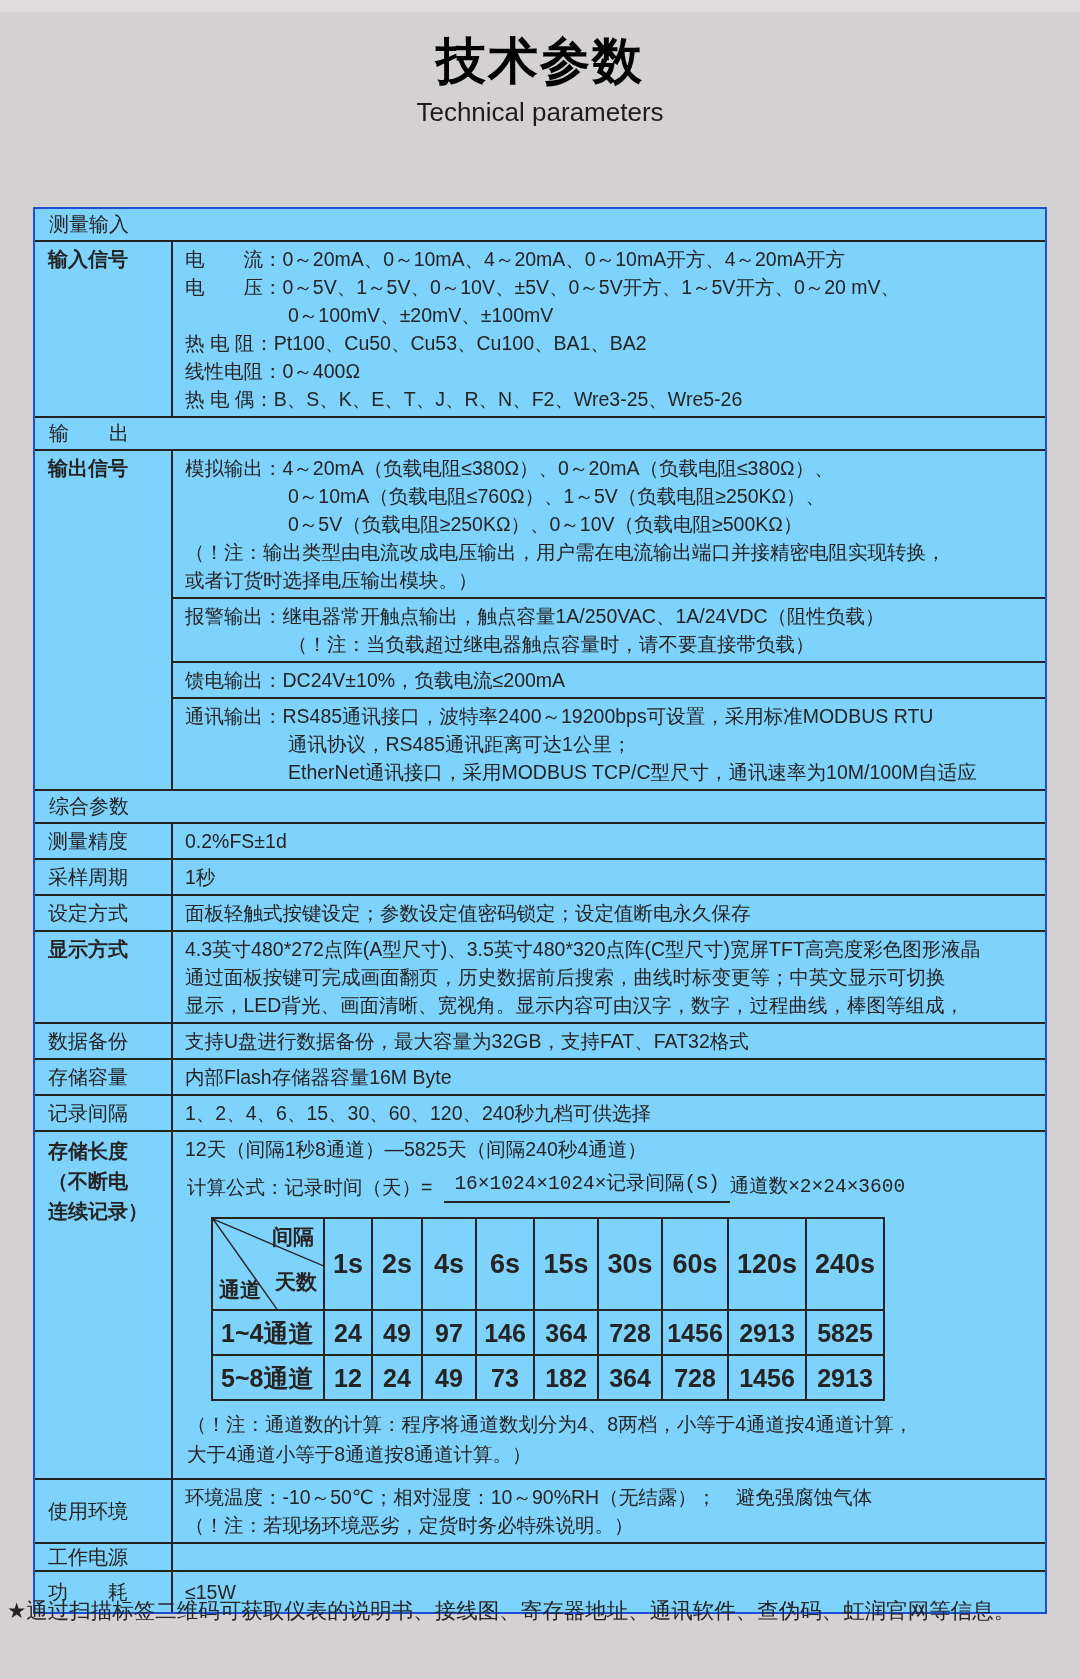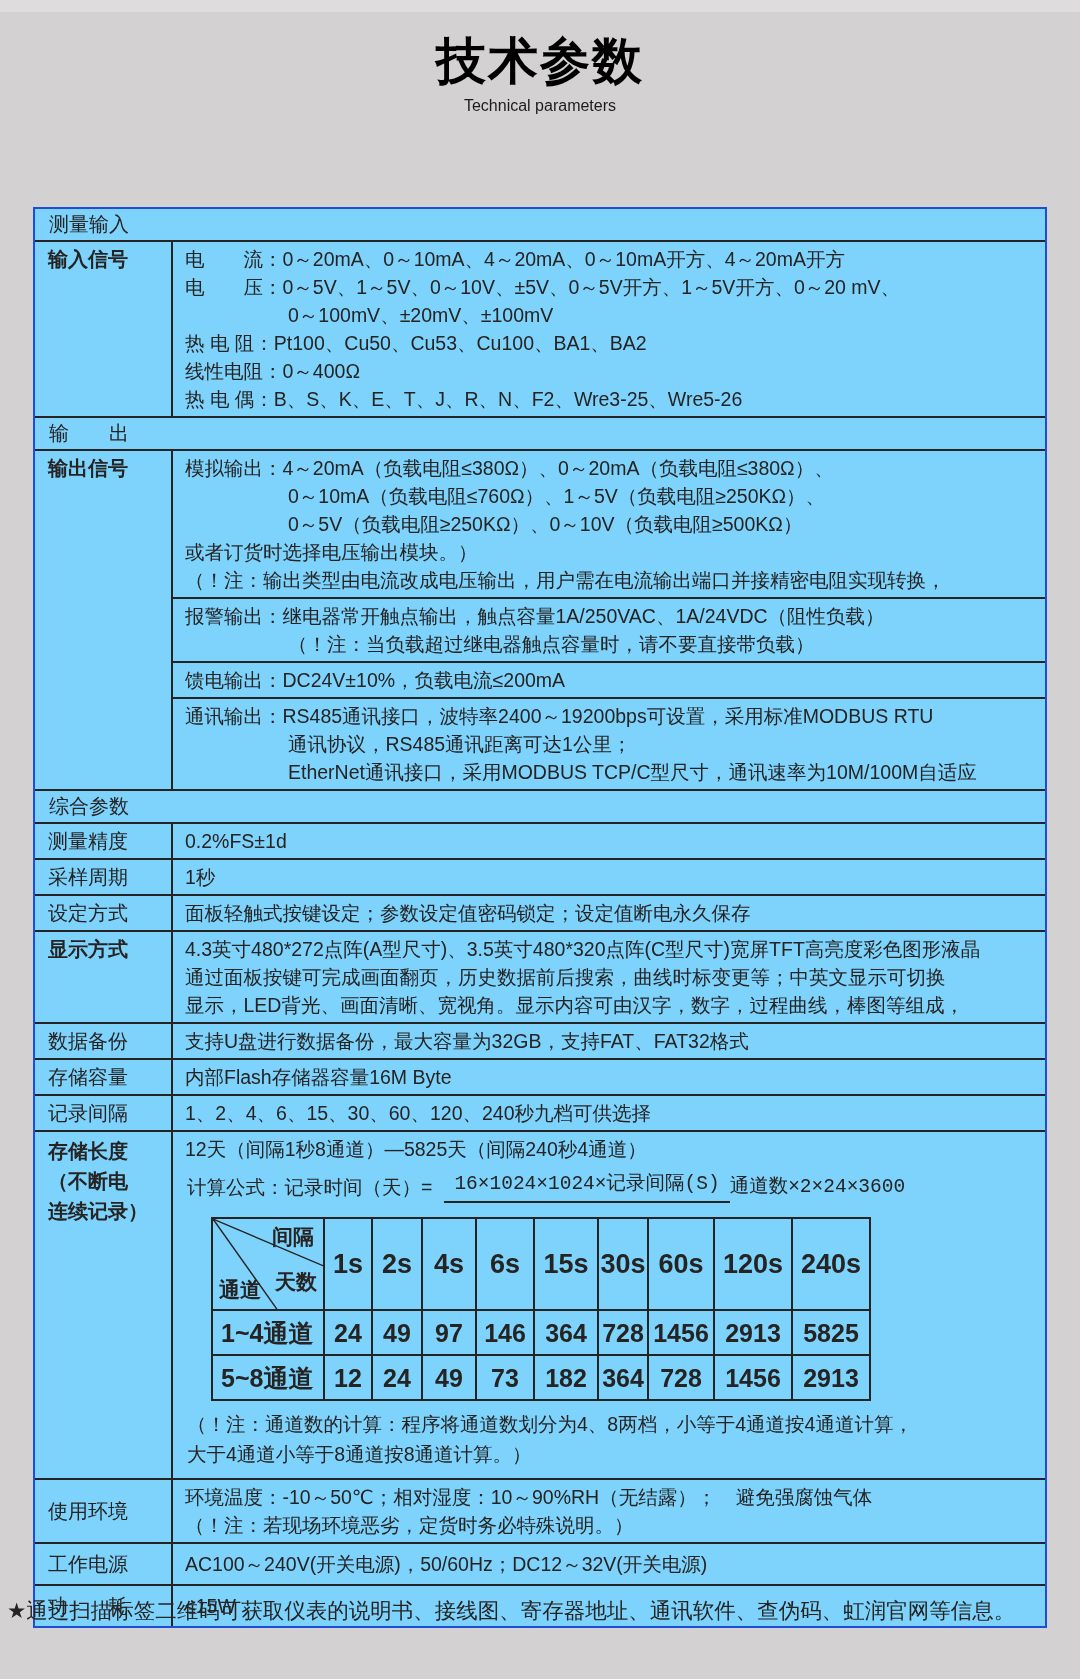--- a/index.html
+++ b/index.html
@@ -6,21 +6,21 @@
   body {
     width:1080px; height:1679px;
     background:#d3d1d1;
     color:#262323;
     font-family:"Liberation Sans","DejaVu Sans",sans-serif;
     position:relative; overflow:hidden;
   }
   .topstrip { height:12px; background:#dedcdc; }
   .title-block { text-align:center; padding-top:16px; }
   .title { font-size:50px; font-weight:900; letter-spacing:2px; color:#000000; }
-  .subtitle { font-size:16px; margin-top:2px; color:#1d1b1b; }
+  .subtitle { font-size:26px; margin-top:2px; color:#1d1b1b; }
 
   .paramtable {
     position:absolute; left:33px; top:207px; width:1014px;
     border:2px solid #1d4ed8; background:#7dd3fc;
     font-size:19.5px;
   }
   .prow { display:flex; }
   .prow + .prow { border-top:2px solid #262323; }
   .sec { display:block; padding:2px 0 2px 14px; line-height:27px; font-size:20px; }
   .lbl {
@@ -43,21 +43,21 @@
   .formula { display:flex; align-items:center; margin:7px 0 6px 2px; }
   .frac { display:inline-flex; flex-direction:row; text-align:left; margin-left:12px;font-family:Liberation Mono, monospace; }
   .frac .num { border-bottom:2px solid #262323; padding:0 10px 3px; }
   .frac .den { padding-top:3px; }
 
   
   .stable { border-collapse:collapse; margin:14px 0 8px 26px; }
   .stable td { border:2px solid #262323; text-align:center;font-weight:bold; }
   .stable .ih { font-size:27px; width:56px; }
   .stable .ih.w1{width:48px}.stable .ih.w2{width:50px}.stable .ih.w3{width:54px}
-  .stable .ih.w4{width:58px}.stable .ih.w5{width:64px}.stable .ih.w6{width:50px}
+  .stable .ih.w4{width:58px}.stable .ih.w5{width:64px}.stable .ih.w6{width:64px}
   .stable .ih.w7{width:66px}.stable .ih.w8{width:78px}.stable .ih.w9{width:78px}
   .stable .hrow td { height:92px; }
   .stable .drow td { height:45px; font-size:25px; }
   .stable .rl { text-align:left; padding-left:8px; font-size:21px; width:112px; }
   .corner { position:relative; width:112px; }
   .corner svg { position:absolute; inset:0; width:100%; height:100%; }
   .corner span { position:absolute; font-size:21px; line-height:21px; }
   .c-top { top:7px; right:9px; }
   .c-mid { top:52px; left:62px; }
   .c-bot { bottom:9px; left:6px; }
@@ -101,22 +101,22 @@
     <span>输　　出</span>
   </div>
 
   <div class="prow">
     <div class="lbl top">输出信号</div>
     <div class="val nopad">
       <div class="sub">
         <div class="line">模拟输出：4～20mA（负载电阻≤380Ω）、0～20mA（负载电阻≤380Ω）、</div>
         <div class="line ind">0～10mA（负载电阻≤760Ω）、1～5V（负载电阻≥250KΩ）、</div>
         <div class="line ind">0～5V（负载电阻≥250KΩ）、0～10V（负载电阻≥500KΩ）</div>
+        <div class="line">（！注：输出类型由电流改成电压输出，用户需在电流输出端口并接精密电阻实现转换，</div>
         <div class="line">或者订货时选择电压输出模块。）</div>
-        <div class="line">（！注：输出类型由电流改成电压输出，用户需在电流输出端口并接精密电阻实现转换，</div>
       </div>
       <div class="sub">
         <div class="line">报警输出：继电器常开触点输出，触点容量1A/250VAC、1A/24VDC（阻性负载）</div>
         <div class="line ind">（！注：当负载超过继电器触点容量时，请不要直接带负载）</div>
       </div>
       <div class="sub">
         <div class="line">馈电输出：DC24V±10%，负载电流≤200mA</div>
       </div>
       <div class="sub">
         <div class="line">通讯输出：RS485通讯接口，波特率2400～19200bps可设置，采用标准MODBUS RTU</div>
@@ -247,21 +247,20 @@
   <div class="prow">
     <div class="lbl">使用环境</div>
     <div class="val">
       <div class="line">环境温度：-10～50℃；相对湿度：10～90%RH（无结露）；　避免强腐蚀气体</div>
       <div class="line">（！注：若现场环境恶劣，定货时务必特殊说明。）</div>
     </div>
   </div>
 
   <div class="prow">
     <div class="lbl">工作电源</div>
-    <div class="val" style="padding-top:6px;padding-bottom:6px;">AC100～240V(开关电源)，50/60Hz；DC12～32V(开关电源)</div>
   </div>
 
   <div class="prow">
     <div class="lbl">功　　耗</div>
     <div class="val" style="padding-top:6px;padding-bottom:6px;">≤15W</div>
   </div>
 
 </div>
 
 <div class="footnote">★通过扫描标签二维码可获取仪表的说明书、接线图、寄存器地址、通讯软件、查伪码、虹润官网等信息。</div>

